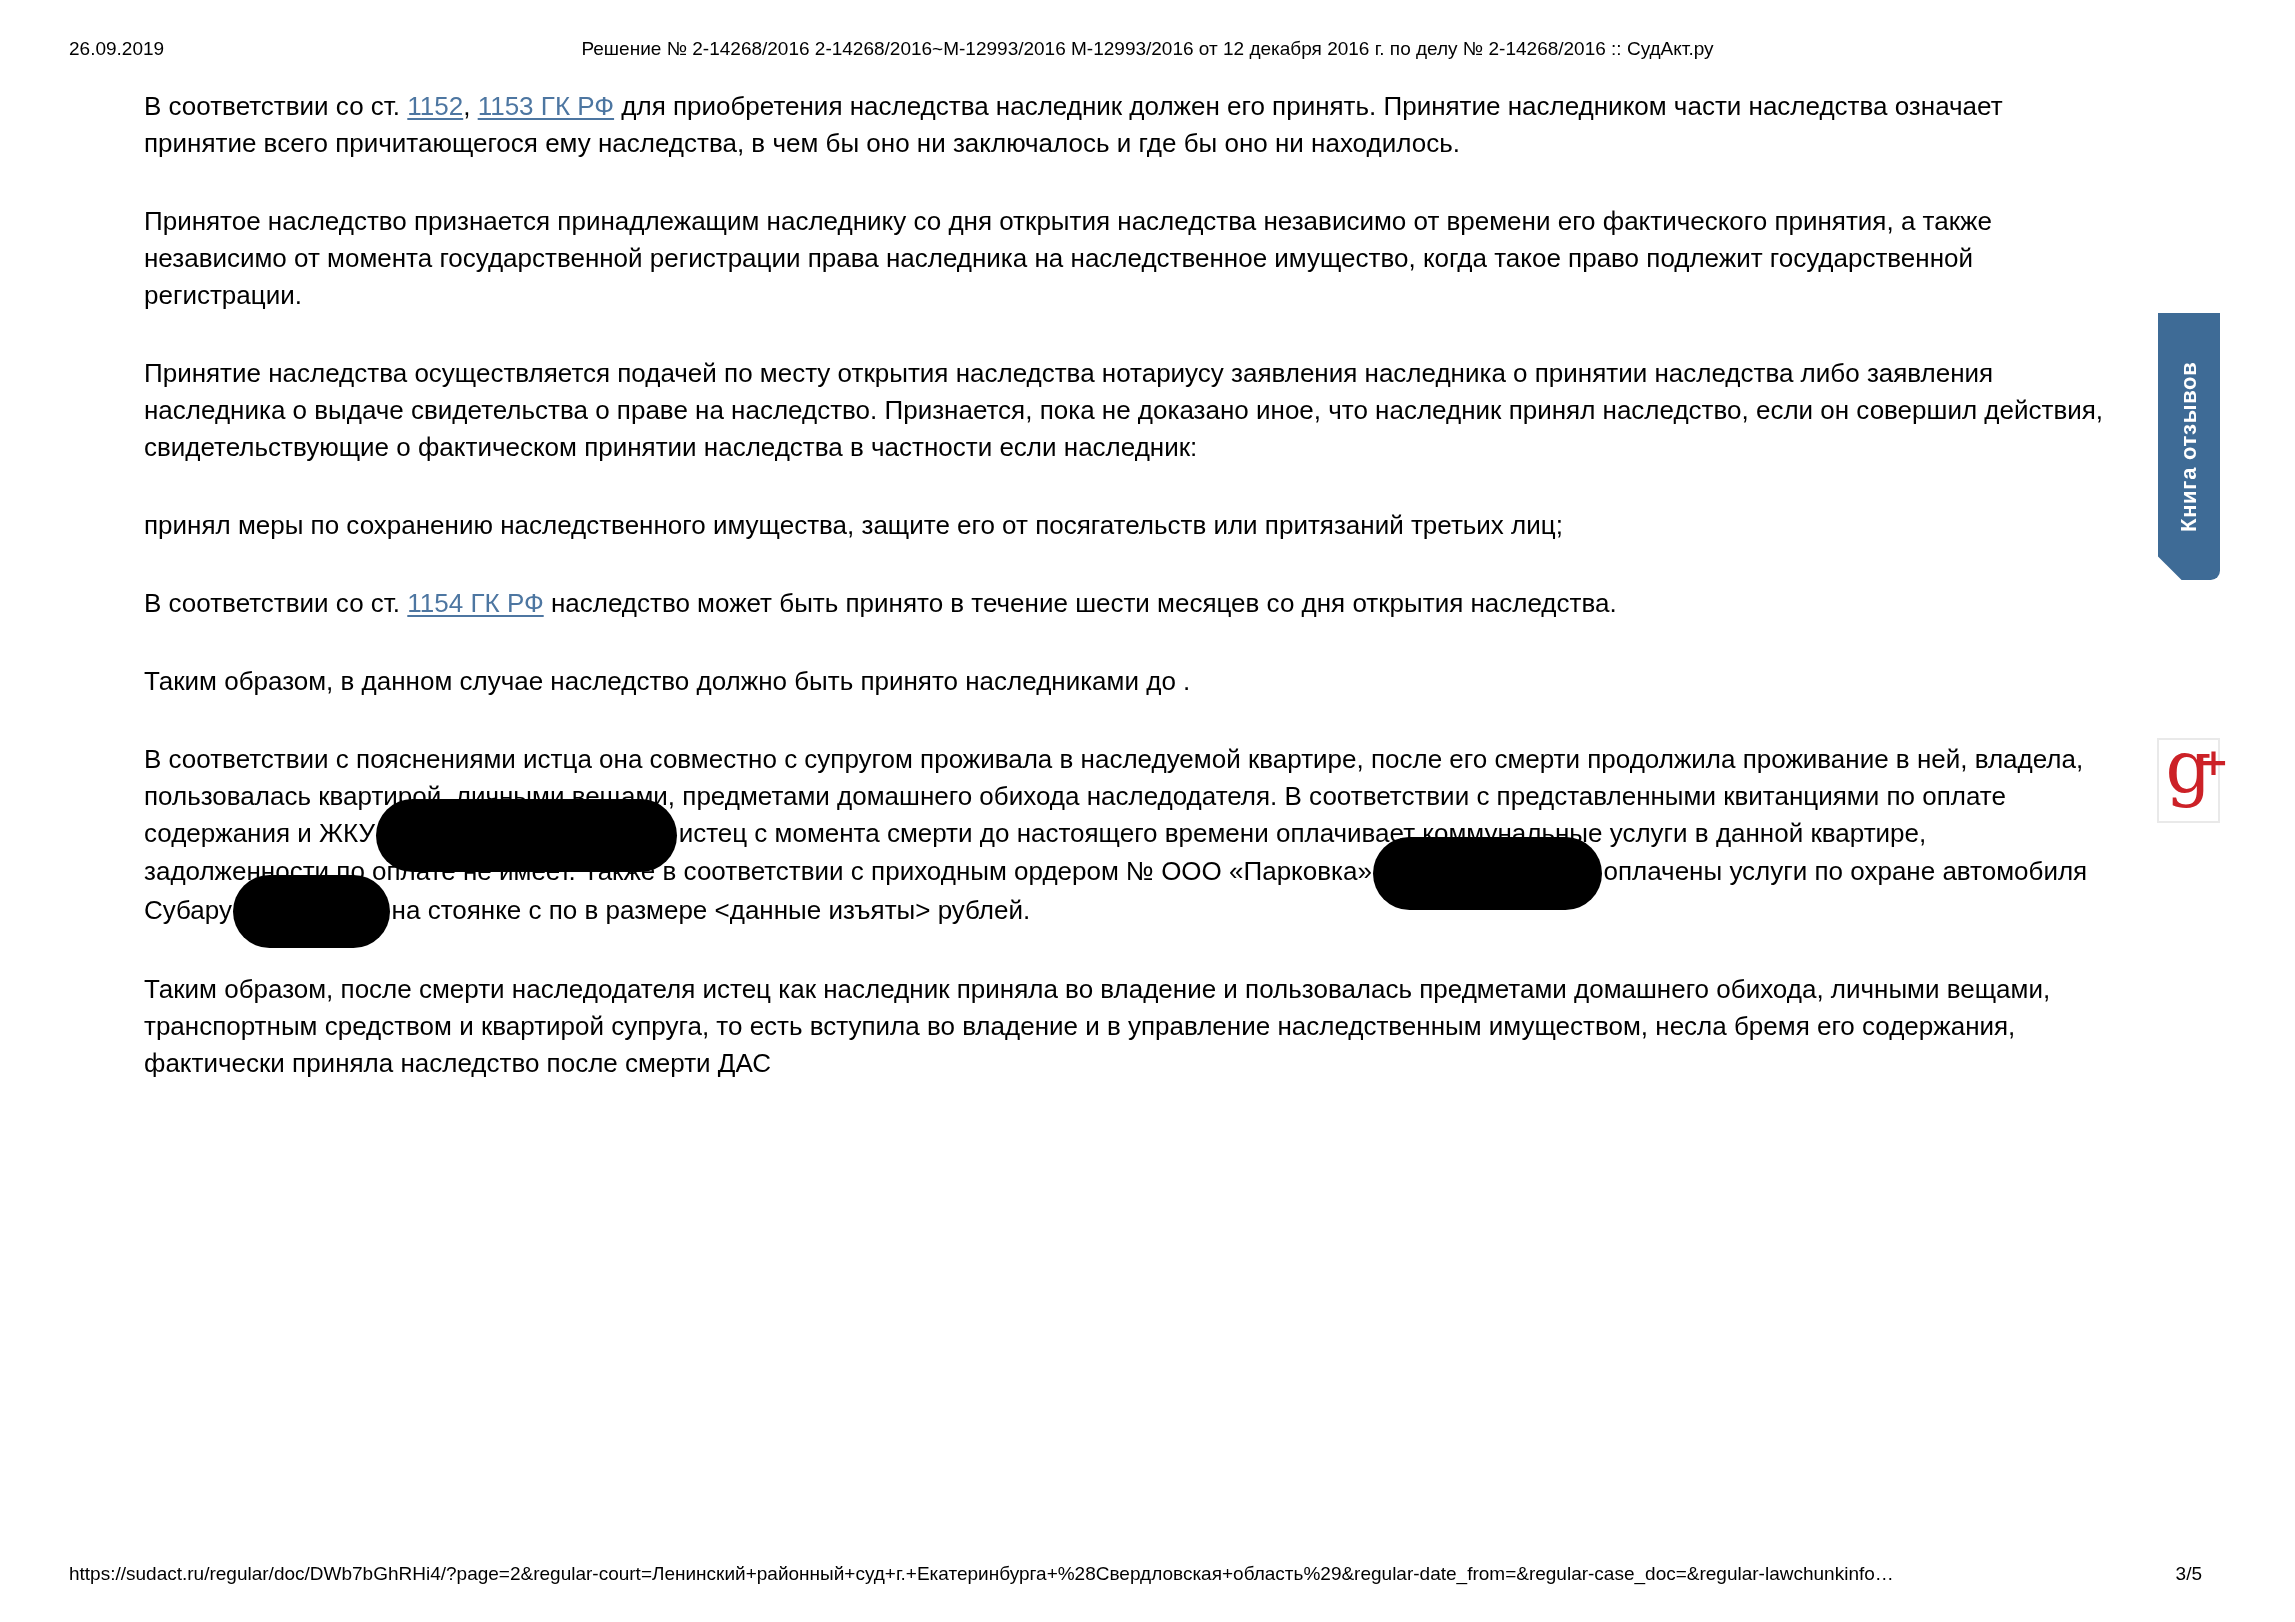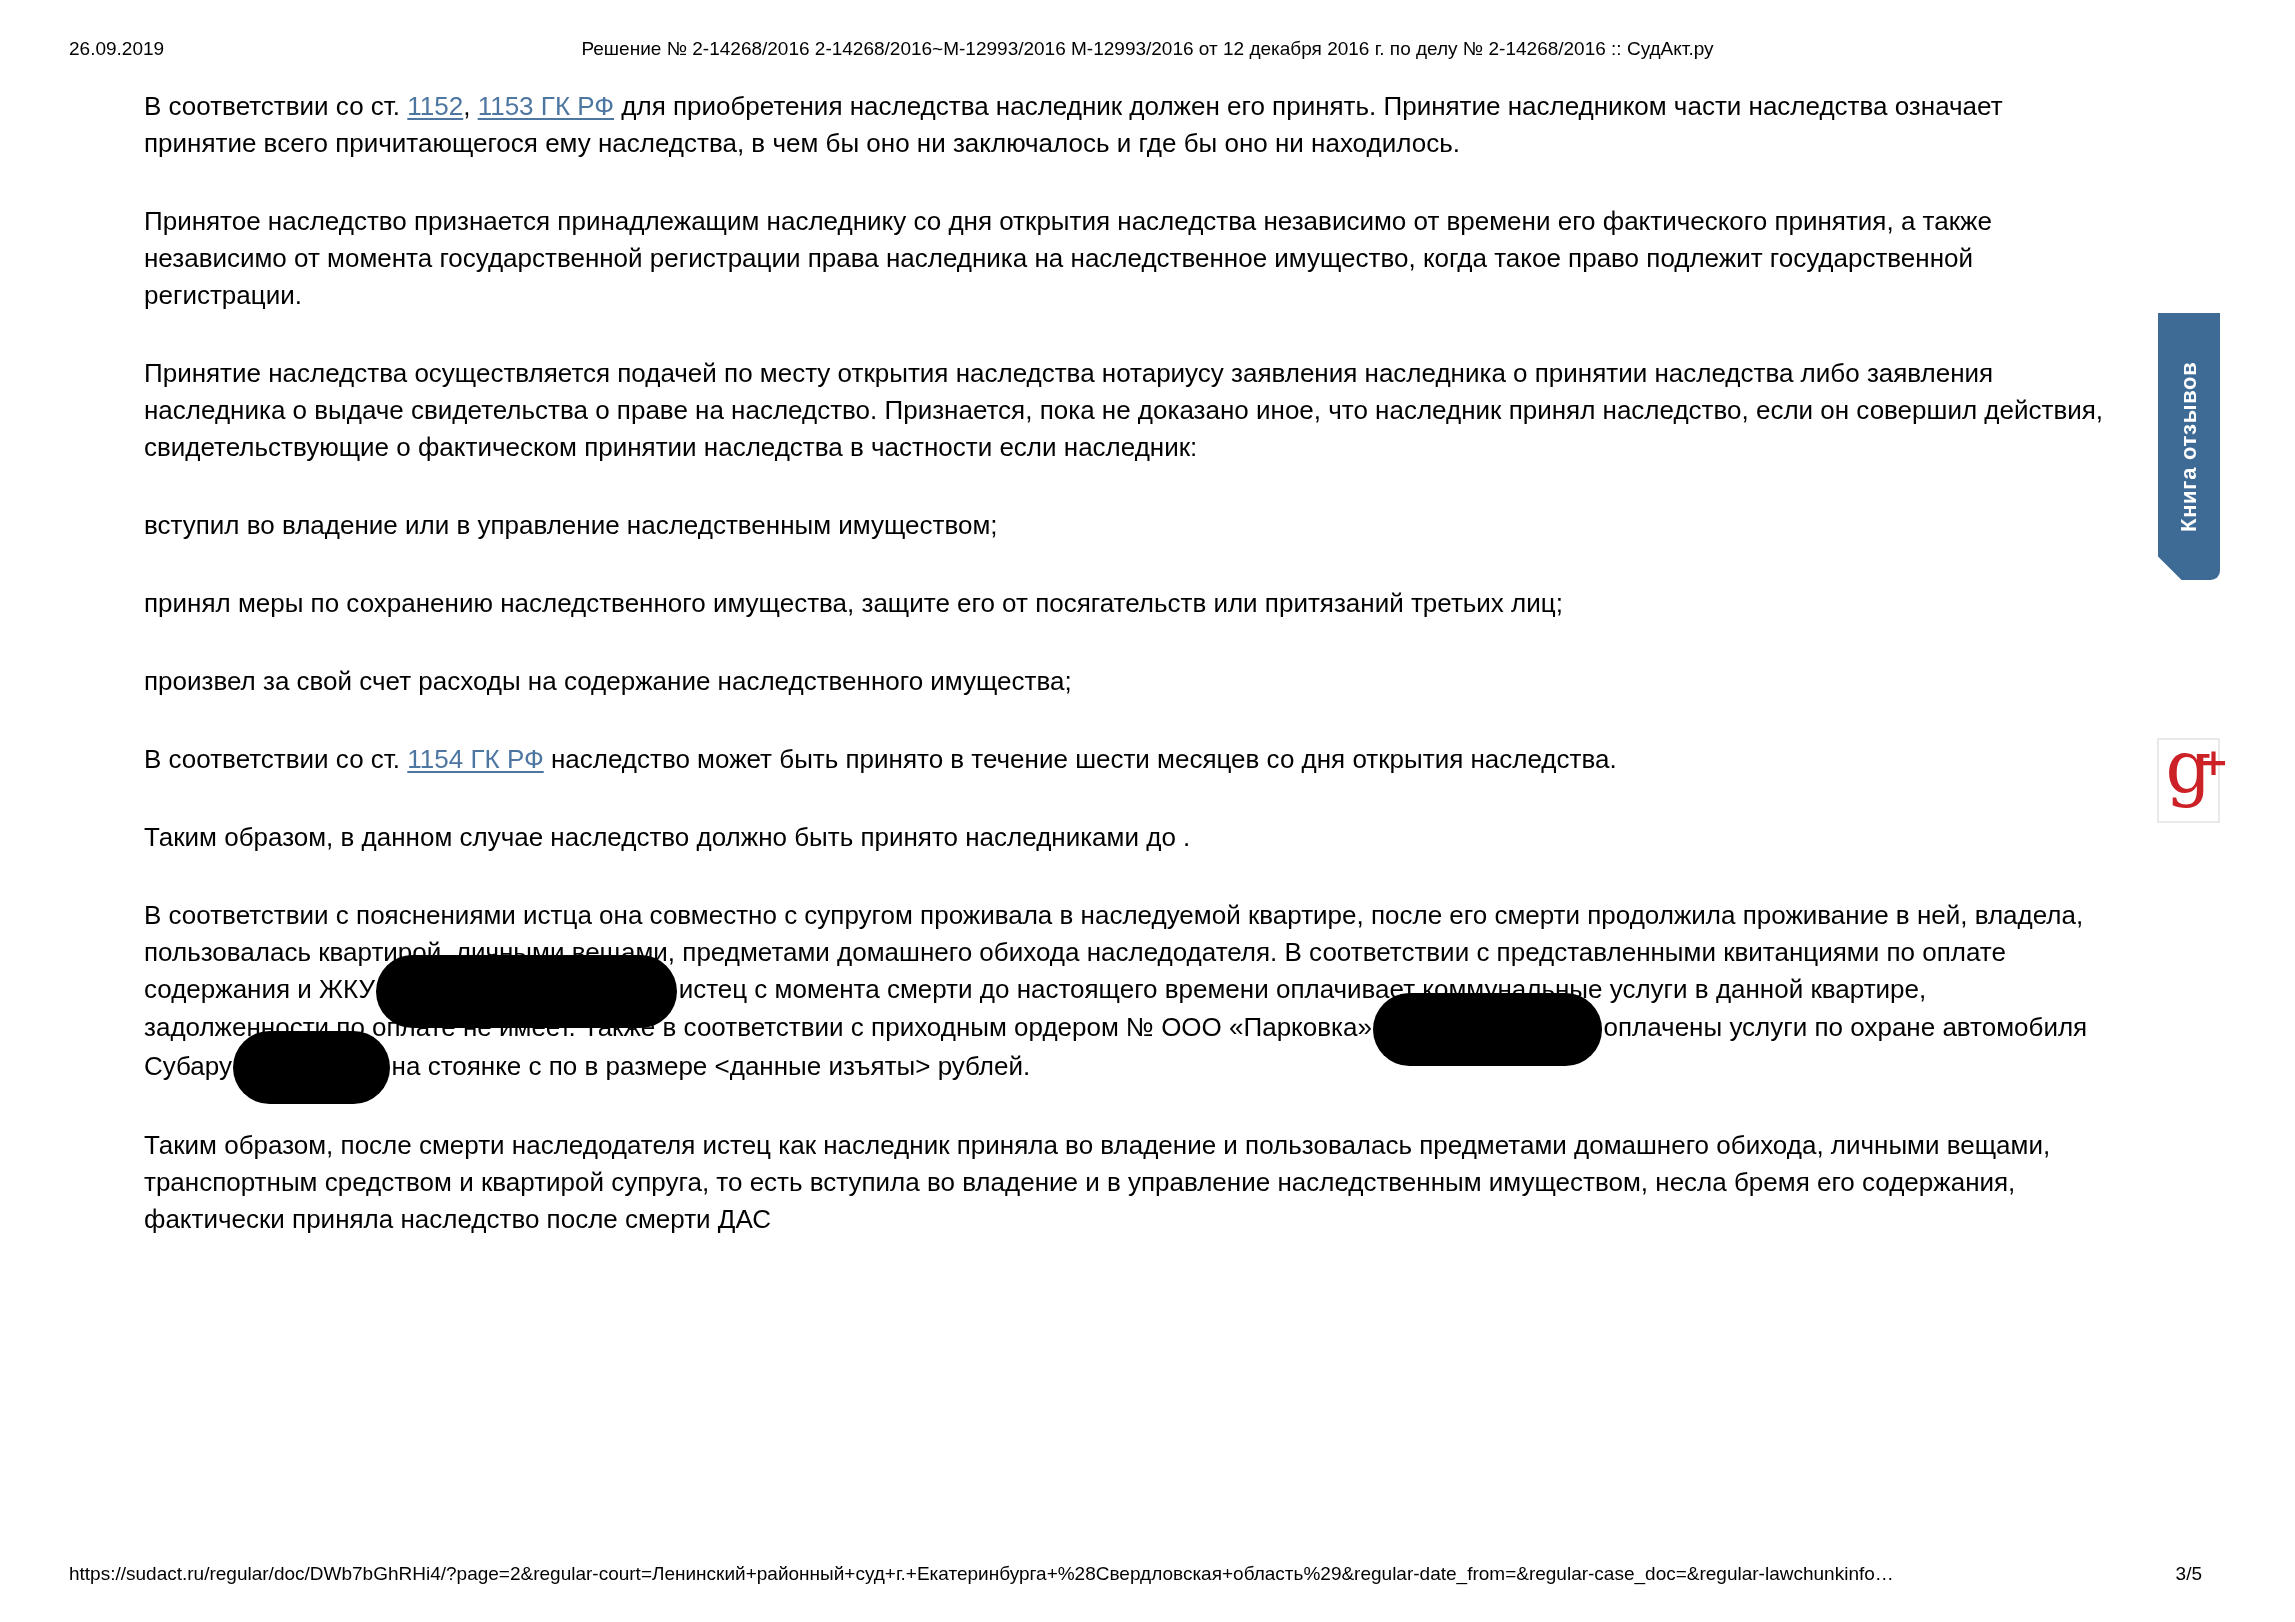--- a/index.html
+++ b/index.html
@@ -77,23 +77,21 @@
 
 <div class="print-header">
   <span class="header-date">26.09.2019</span>
   <span class="header-title">Решение № 2-14268/2016 2-14268/2016~М-12993/2016 М-12993/2016 от 12 декабря 2016 г. по делу № 2-14268/2016 :: СудАкт.ру</span>
 </div>
 
 <div class="content">
     <p class="para">В соответствии со ст. <a class="law-link">1152</a>, <a class="law-link">1153 ГК РФ</a> для приобретения наследства наследник должен его принять. Принятие наследником части наследства означает принятие всего причитающегося ему наследства, в чем бы оно ни заключалось и где бы оно ни находилось.</p>
     <p class="para">Принятое наследство признается принадлежащим наследнику со дня открытия наследства независимо от времени его фактического принятия, а также независимо от момента государственной регистрации права наследника на наследственное имущество, когда такое право подлежит государственной регистрации.</p>
     <p class="para">Принятие наследства осуществляется подачей по месту открытия наследства нотариусу заявления наследника о принятии наследства либо заявления наследника о выдаче свидетельства о праве на наследство. Признается, пока не доказано иное, что наследник принял наследство, если он совершил действия, свидетельствующие о фактическом принятии наследства в частности если наследник:</p>
-    <p class="para">вступил во владение или в управление наследственным имуществом;</p>
     <p class="para">принял меры по сохранению наследственного имущества, защите его от посягательств или притязаний третьих лиц;</p>
-    <p class="para">произвел за свой счет расходы на содержание наследственного имущества;</p>
     <p class="para">В соответствии со ст. <a class="law-link">1154 ГК РФ</a> наследство может быть принято в течение шести месяцев со дня открытия наследства.</p>
     <p class="para">Таким образом, в данном случае наследство должно быть принято наследниками до .</p>
     <p class="para">В соответствии с пояснениями истца она совместно с супругом проживала в наследуемой квартире, после его смерти продолжила проживание в ней, владела, пользовалась квартирой, личными вещами, предметами домашнего обихода наследодателя. В соответствии с представленными квитанциями по оплате содержания и ЖКУ<span class="redaction" style="width: 301px;"></span>истец с момента смерти до настоящего времени оплачивает коммунальные услуги в данной квартире, задолженности по оплате не имеет. Также в соответствии с приходным ордером № ООО «Парковка»<span class="redaction" style="width: 229px;"></span>оплачены услуги по охране автомобиля Субару<span class="redaction" style="width: 157px;"></span>на стоянке с по в размере &lt;данные изъяты&gt; рублей.</p>
     <p class="para">Таким образом, после смерти наследодателя истец как наследник приняла во владение и пользовалась предметами домашнего обихода, личными вещами, транспортным средством и квартирой супруга, то есть вступила во владение и в управление наследственным имуществом, несла бремя его содержания, фактически приняла наследство после смерти ДАС</p>
   </div>
 
 <div class="feedback-tab">
   <span class="tab-label">Книга отзывов</span>
 </div>
 

